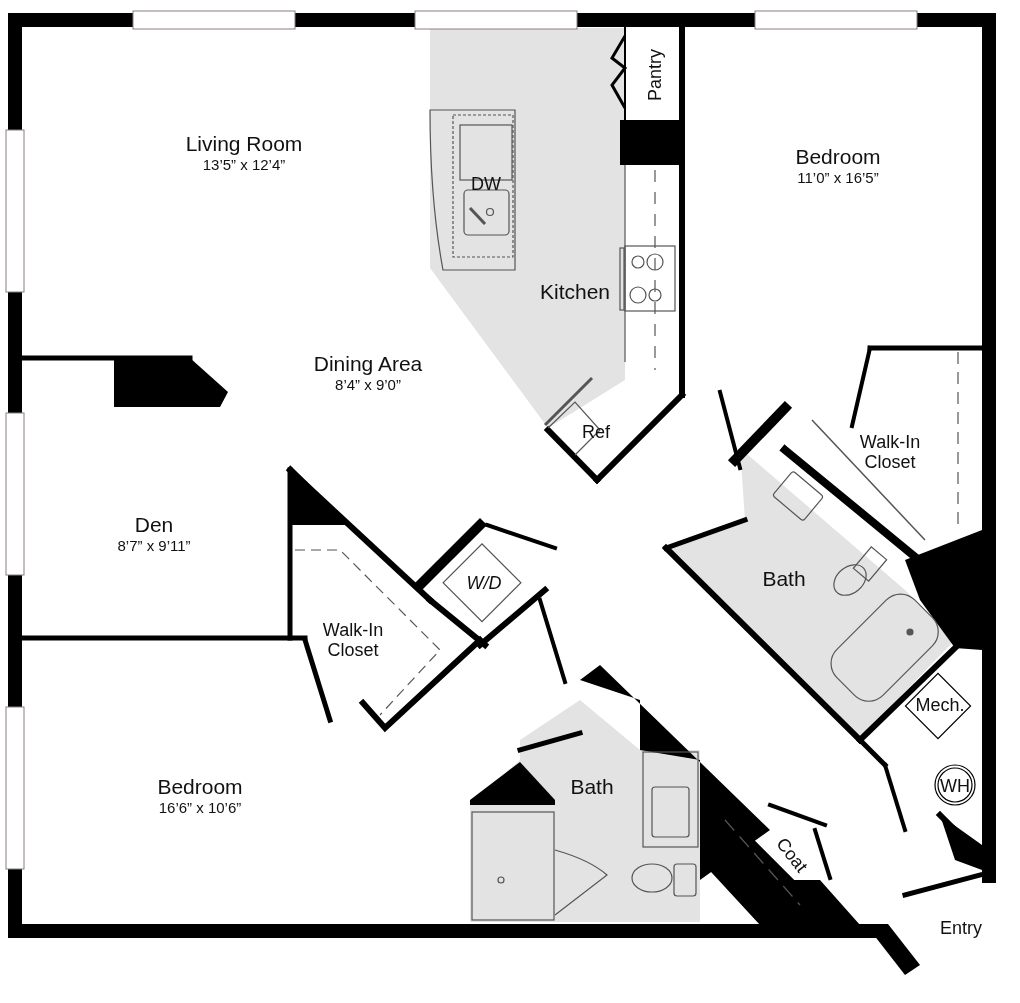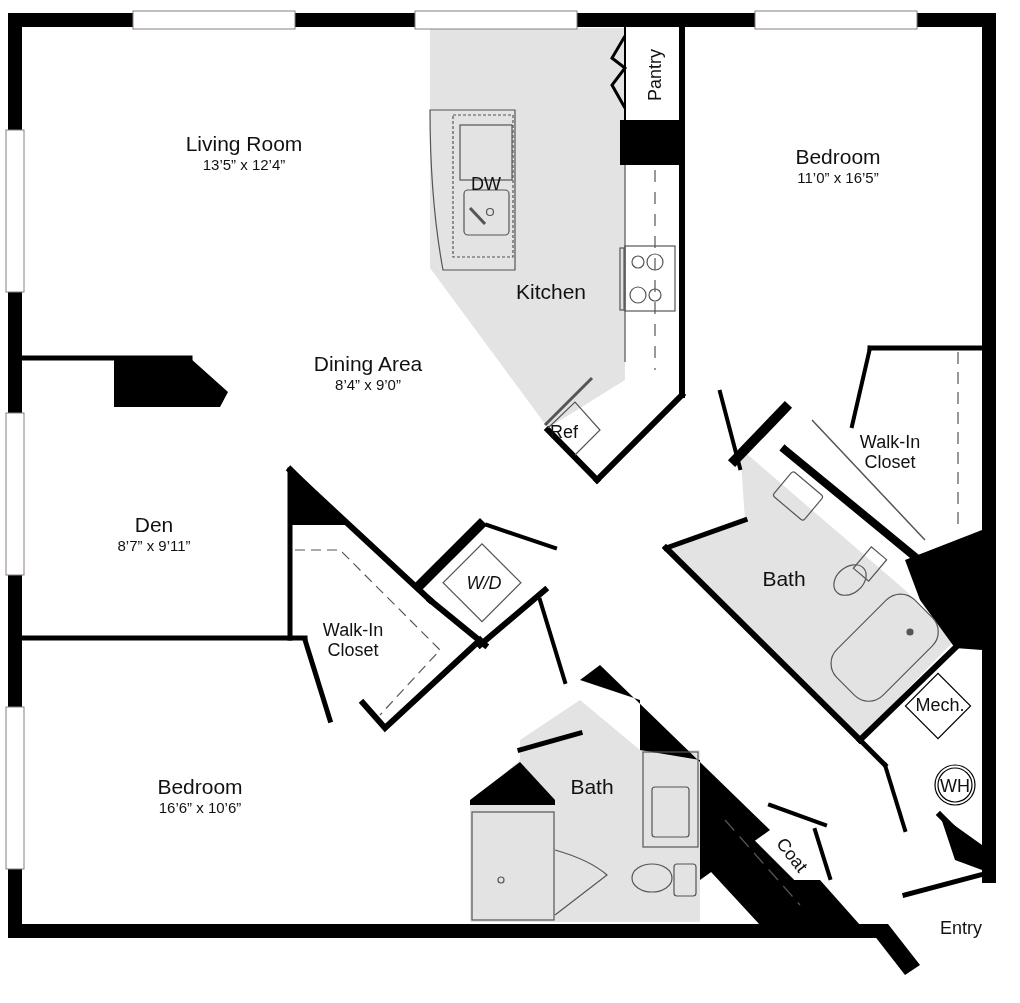--- a/index.html
+++ b/index.html
@@ -152,21 +152,21 @@
 </svg>
 
 <div class="lbl" style="left:244px;top:152px;">
   <span class="name">Living Room</span>
   <span class="dim">13’5” x 12’4”</span>
 </div>
 <div class="lbl" style="left:368px;top:372px;">
   <span class="name">Dining Area</span>
   <span class="dim">8’4” x 9’0”</span>
 </div>
-<div class="lbl" style="left:551px;top:292px;">
+<div class="lbl" style="left:575px;top:292px;">
   <span class="name">Kitchen</span>
 </div>
 <div class="lbl" style="left:838px;top:165px;">
   <span class="name">Bedroom</span>
   <span class="dim">11’0” x 16’5”</span>
 </div>
 <div class="lbl" style="left:154px;top:533px;">
   <span class="name">Den</span>
   <span class="dim">8’7” x 9’11”</span>
 </div>
@@ -194,21 +194,21 @@
 <div class="lbl small rotcoat" style="left:792px;top:855px;">
   <span>Coat</span>
 </div>
 <div class="lbl small" style="left:961px;top:928px;text-align:center;">
   <span>Entry</span>
 </div>
 
 <div class="lbl small" style="left:486px;top:150px;margin-top:34px;">
   <span>DW</span>
 </div>
-<div class="lbl small" style="left:564px;top:432px;">
+<div class="lbl small" style="left:596px;top:432px;">
   <span>Ref</span>
 </div>
 <div class="lbl small" style="left:484px;top:583px;font-style:italic;">
   <span>W/D</span>
 </div>
 <div class="lbl small" style="left:940px;top:705px;">
   <span>Mech.</span>
 </div>
 <div class="lbl small" style="left:955px;top:786px;">
   <span>WH</span>

